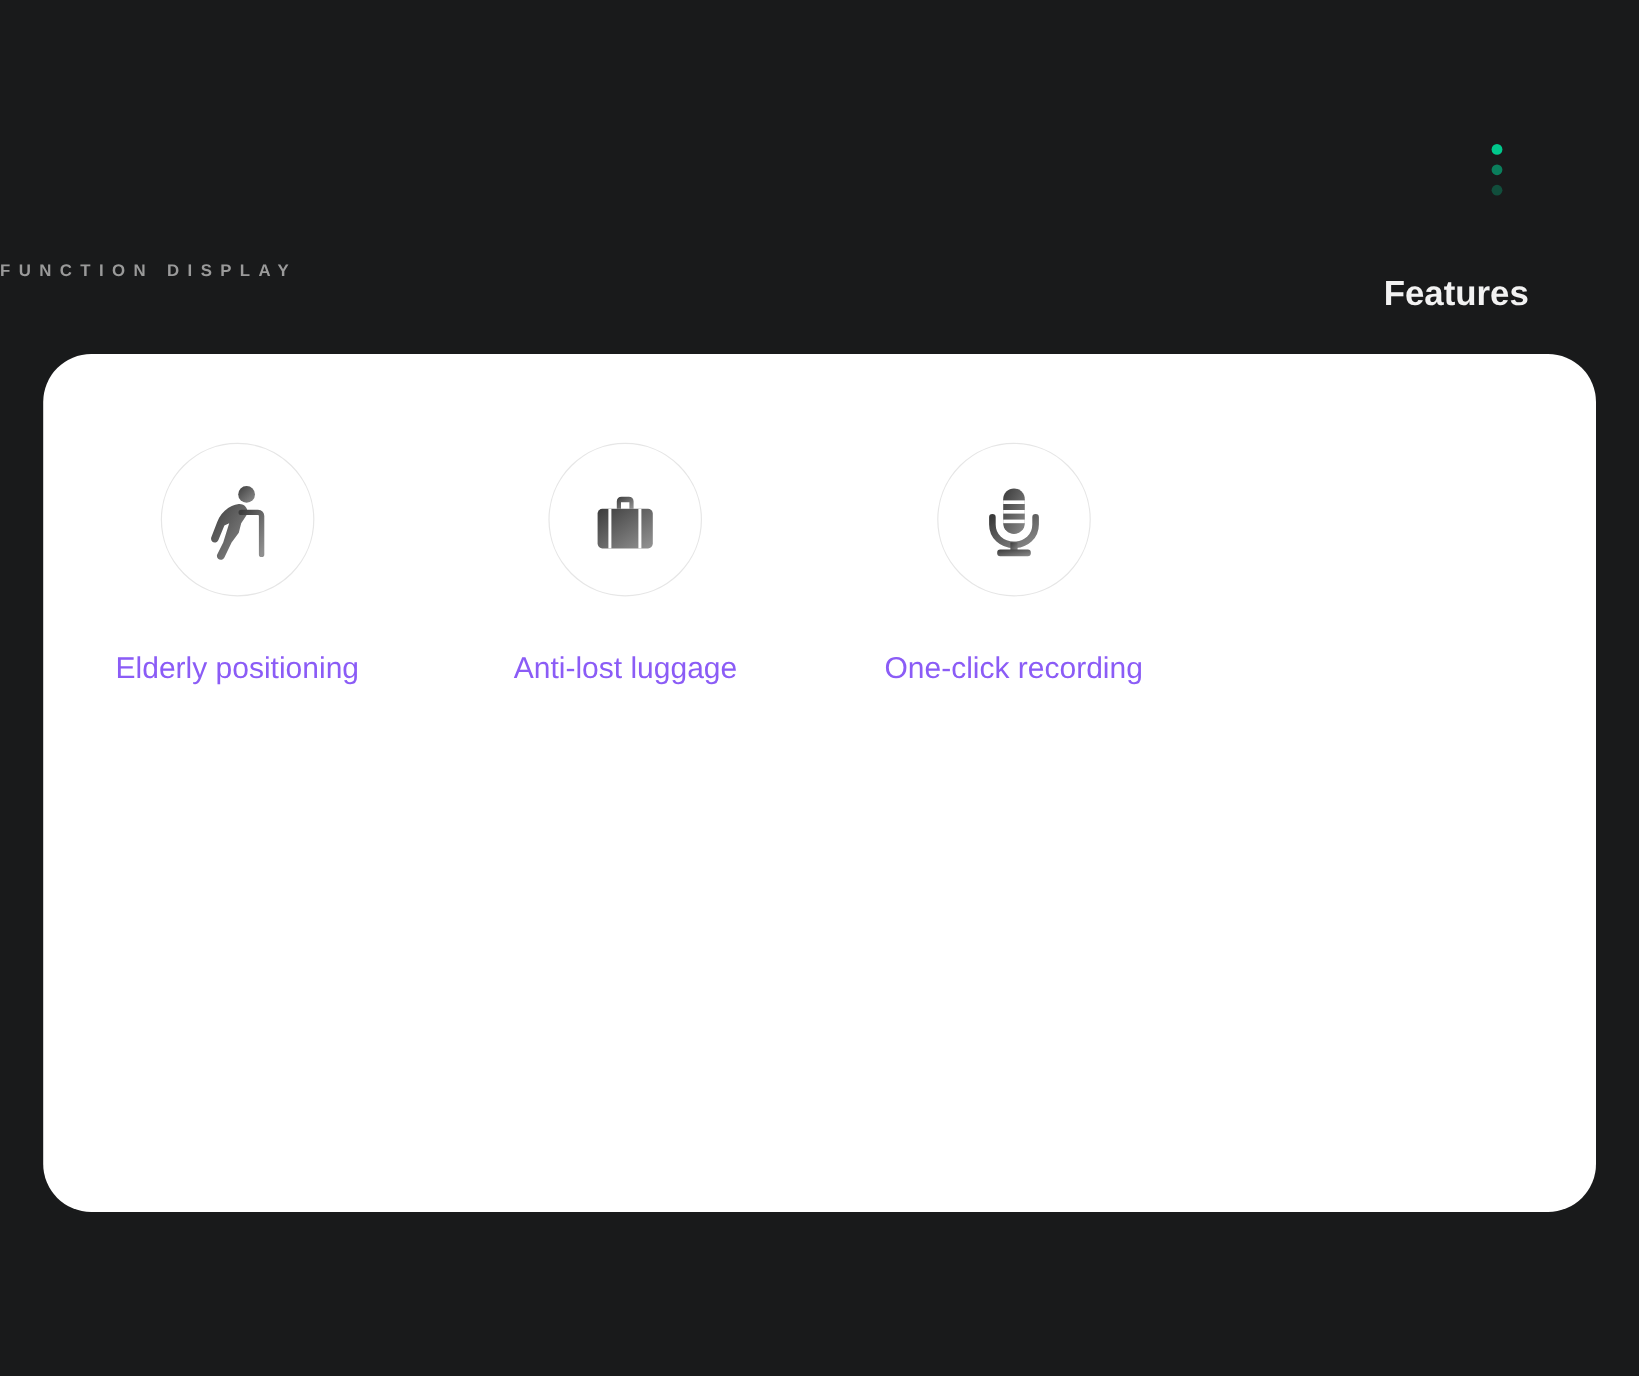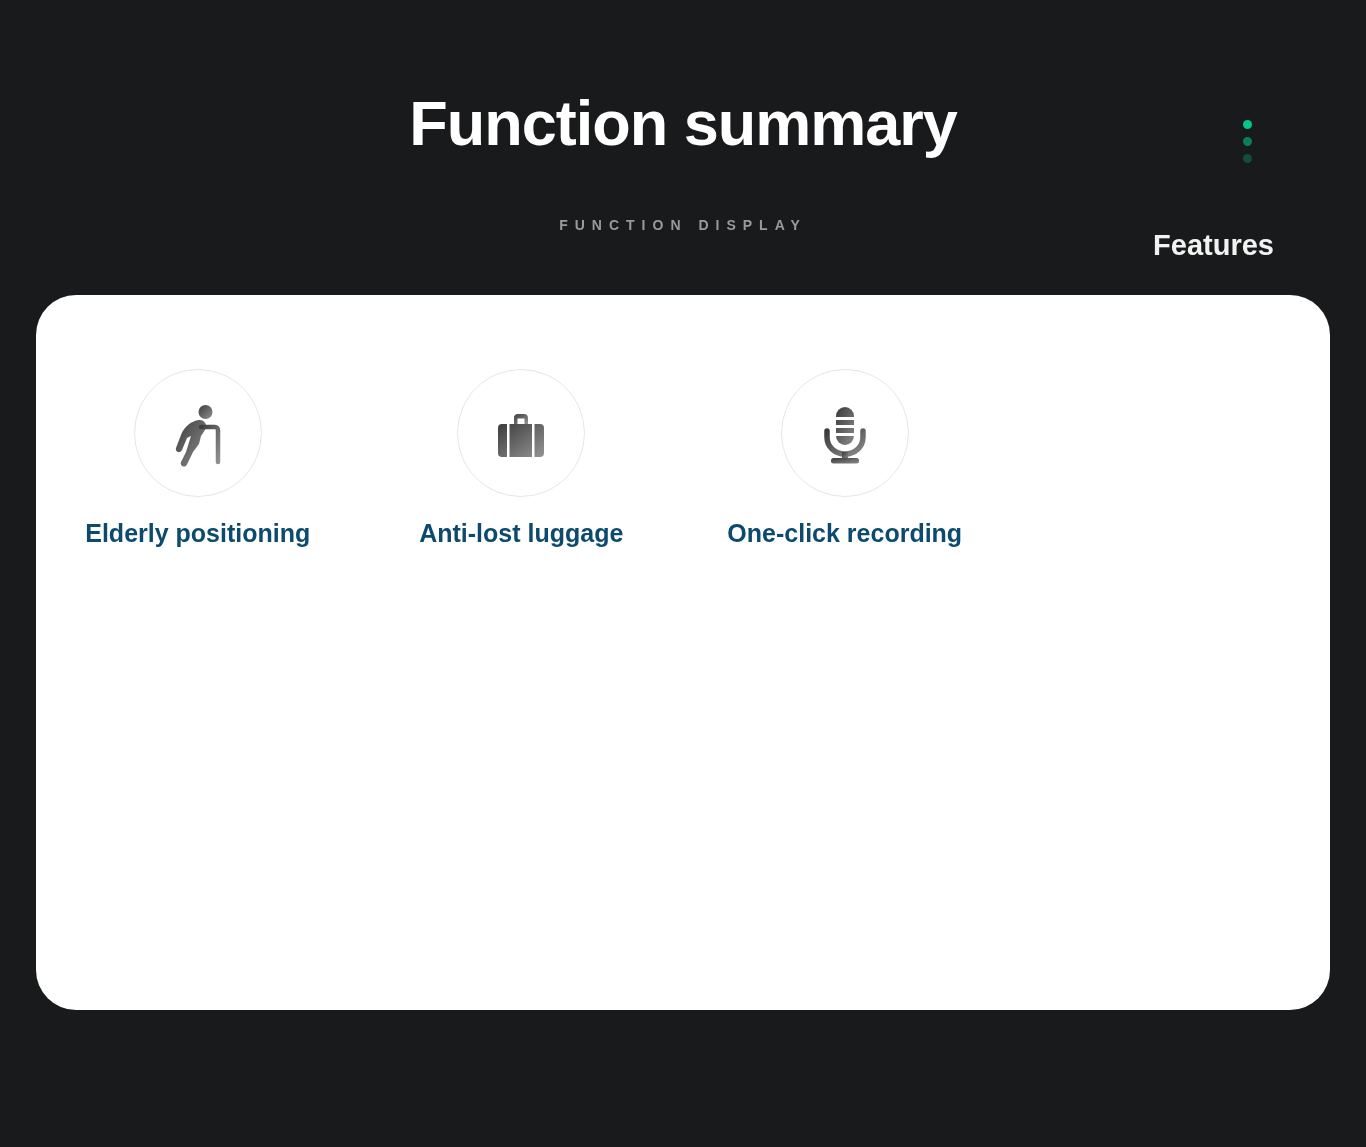--- a/index.html
+++ b/index.html
@@ -33,21 +33,21 @@
     font-weight: bold;
     color: #ffffff;
     letter-spacing: -1px;
     line-height: 1;
   }
   .page-subtitle {
     position: absolute;
     top: 218px;
     left: 0;
     width: 1366px;
-    text-align: center;
+    text-align: left;
     font-size: 14px;
     font-weight: bold;
     color: #9a9a9a;
     letter-spacing: 7px;
     line-height: 1;
   }
 
   
   .dots {
     position: absolute;
@@ -106,34 +106,32 @@
     height: 128px;
     border-radius: 50%;
     border: 1px solid #e6e6e6;
     display: flex;
     align-items: center;
     justify-content: center;
     box-sizing: border-box;
   }
   .icon-circle svg { display: block; }
   .feature-label {
-    margin-top: 24px;
+    margin-top: 48px;
     font-size: 25px;
-    color: #0c4a6e;
+    color: #8b5cf6;
     line-height: 1;
     white-space: nowrap;
-    font-weight: bold;
   }
 </style>
 </head>
 <body>
 
 <div class="header">
 
-  <div class="page-title">Function summary</div>
   <div class="page-subtitle">FUNCTION DISPLAY</div>
 
   <div class="dots">
     <div class="dot d1"></div>
     <div class="dot d2"></div>
     <div class="dot d3"></div>
   </div>
 
   <div class="features-label">Features</div>
 </div>

